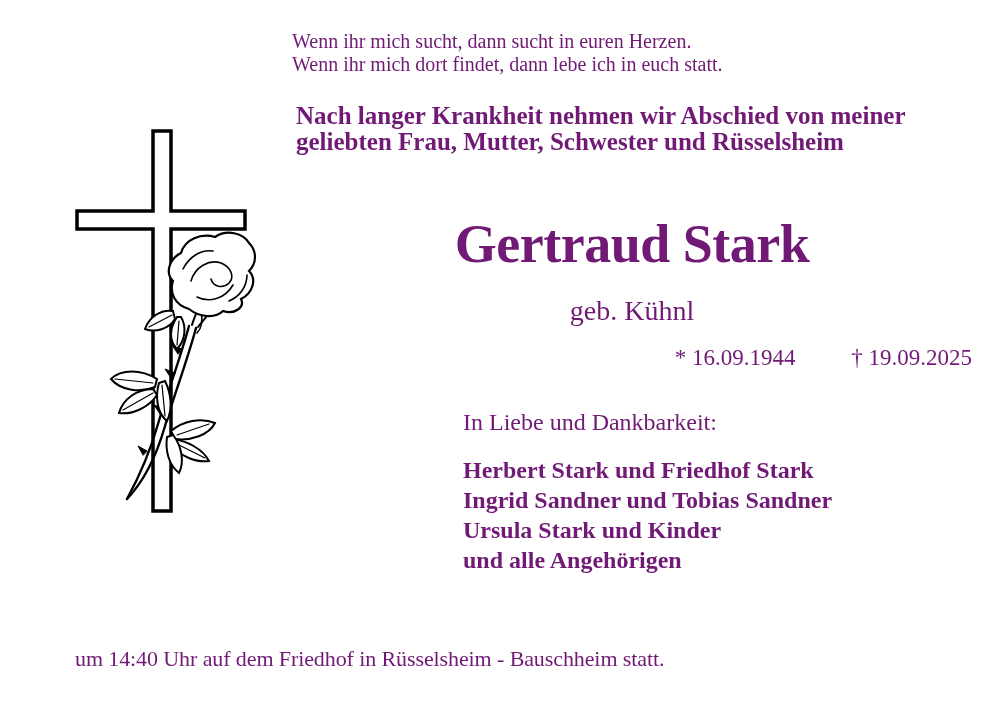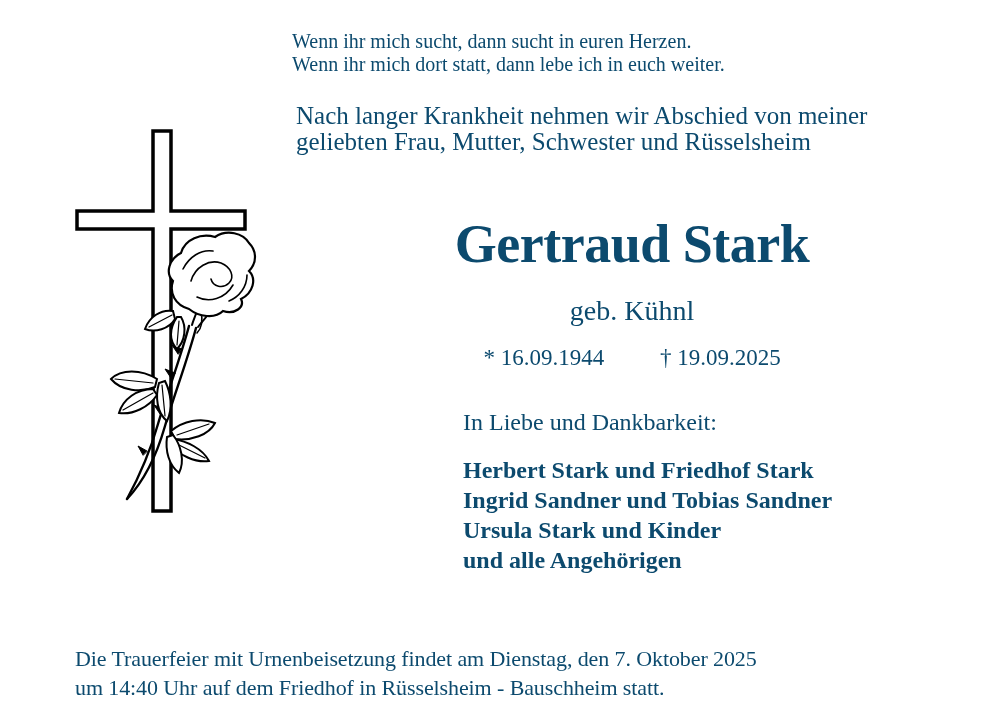--- a/index.html
+++ b/index.html
@@ -5,33 +5,33 @@
   html, body {
     margin: 0;
     padding: 0;
     background: #ffffff;
   }
   .page {
     position: relative;
     width: 1000px;
     height: 722px;
     background: #ffffff;
-    color: #0c4a6e;
+    color: #701a75;
     font-family: "Liberation Serif", "DejaVu Serif", serif;
     overflow: hidden;
   }
   .abs { position: absolute; white-space: nowrap; }
 
   .epitaph {
     left: 292px; top: 30px;
     font-size: 20px; line-height: 23px;
   }
   .intro {
     left: 296px; top: 103px;
-    font-size: 25px; line-height: 26px;
+    font-size: 25px; line-height: 26px; font-weight: bold;
   }
   .name-block {
     left: 292px; top: 200px;
     width: 680px;
     text-align: center;
   }
   .deceased-name {
     font-size: 54px;
     font-weight: bold;
     line-height: 56px;
@@ -40,20 +40,21 @@
   }
   .maiden-name {
     font-size: 28px;
     line-height: 26px;
     margin-top: 26px;
   }
   .dates {
     margin-top: 21px;
     font-size: 23px;
     line-height: 26px;
+    text-align: right;
   }
   .dates .death-date { margin-left: 50px; }
 
   .farewell {
     left: 463px; top: 409px;
     font-size: 24px; line-height: 27px;
   }
   .mourners {
     left: 463px; top: 455px;
     font-size: 24px; line-height: 30px;
@@ -115,21 +116,21 @@
       <path d="M120,188 C106,184 100,172 104,160 C96,152 100,138 112,132 C116,118 132,112 146,116 C158,108 174,112 180,122 C188,130 188,142 180,150 C188,158 184,172 172,178 C176,186 166,194 154,190 C146,198 130,196 120,188 Z" fill="#ffffff" stroke-width="2.2"></path>
       <path d="M122,160 C126,146 140,138 152,142 C162,146 166,156 160,162 C154,168 144,166 142,158" stroke-width="1.6"></path>
       <path d="M128,176 C140,182 156,178 164,164" stroke-width="1.6"></path>
       <path d="M114,148 C120,136 132,128 144,130" stroke-width="1.6"></path>
       <path d="M160,180 C170,176 178,166 178,154" stroke-width="1.6"></path>
     </g>
   </svg>
 
   <div class="abs epitaph">
     <div>Wenn ihr mich sucht, dann sucht in euren Herzen.</div>
-    <div>Wenn ihr mich dort statt, dann lebe ich in euch weiter.</div>
+    <div>Wenn ihr mich dort findet, dann lebe ich in euch statt.</div>
   </div>
 
   <div class="abs intro">
     <div>Nach langer Krankheit nehmen wir Abschied von meiner</div>
     <div>geliebten Frau, Mutter, Schwester und Rüsselsheim</div>
   </div>
 
   <div class="abs name-block">
     <div class="deceased-name">Gertraud Stark</div>
     <div class="maiden-name">geb. Kühnl</div>
@@ -142,17 +143,16 @@
   <div class="abs farewell">In Liebe und Dankbarkeit:</div>
 
   <div class="abs mourners">
     <div>Herbert Stark und Friedhof Stark</div>
     <div>Ingrid Sandner und Tobias Sandner</div>
     <div>Ursula Stark und Kinder</div>
     <div>und alle Angehörigen</div>
   </div>
 
   <div class="abs service">
-    <div>Die Trauerfeier mit Urnenbeisetzung findet am Dienstag, den 7. Oktober 2025</div>
     <div>um 14:40 Uhr auf dem Friedhof in Rüsselsheim - Bauschheim statt.</div>
   </div>
 
 </div>
 
 </body></html>

